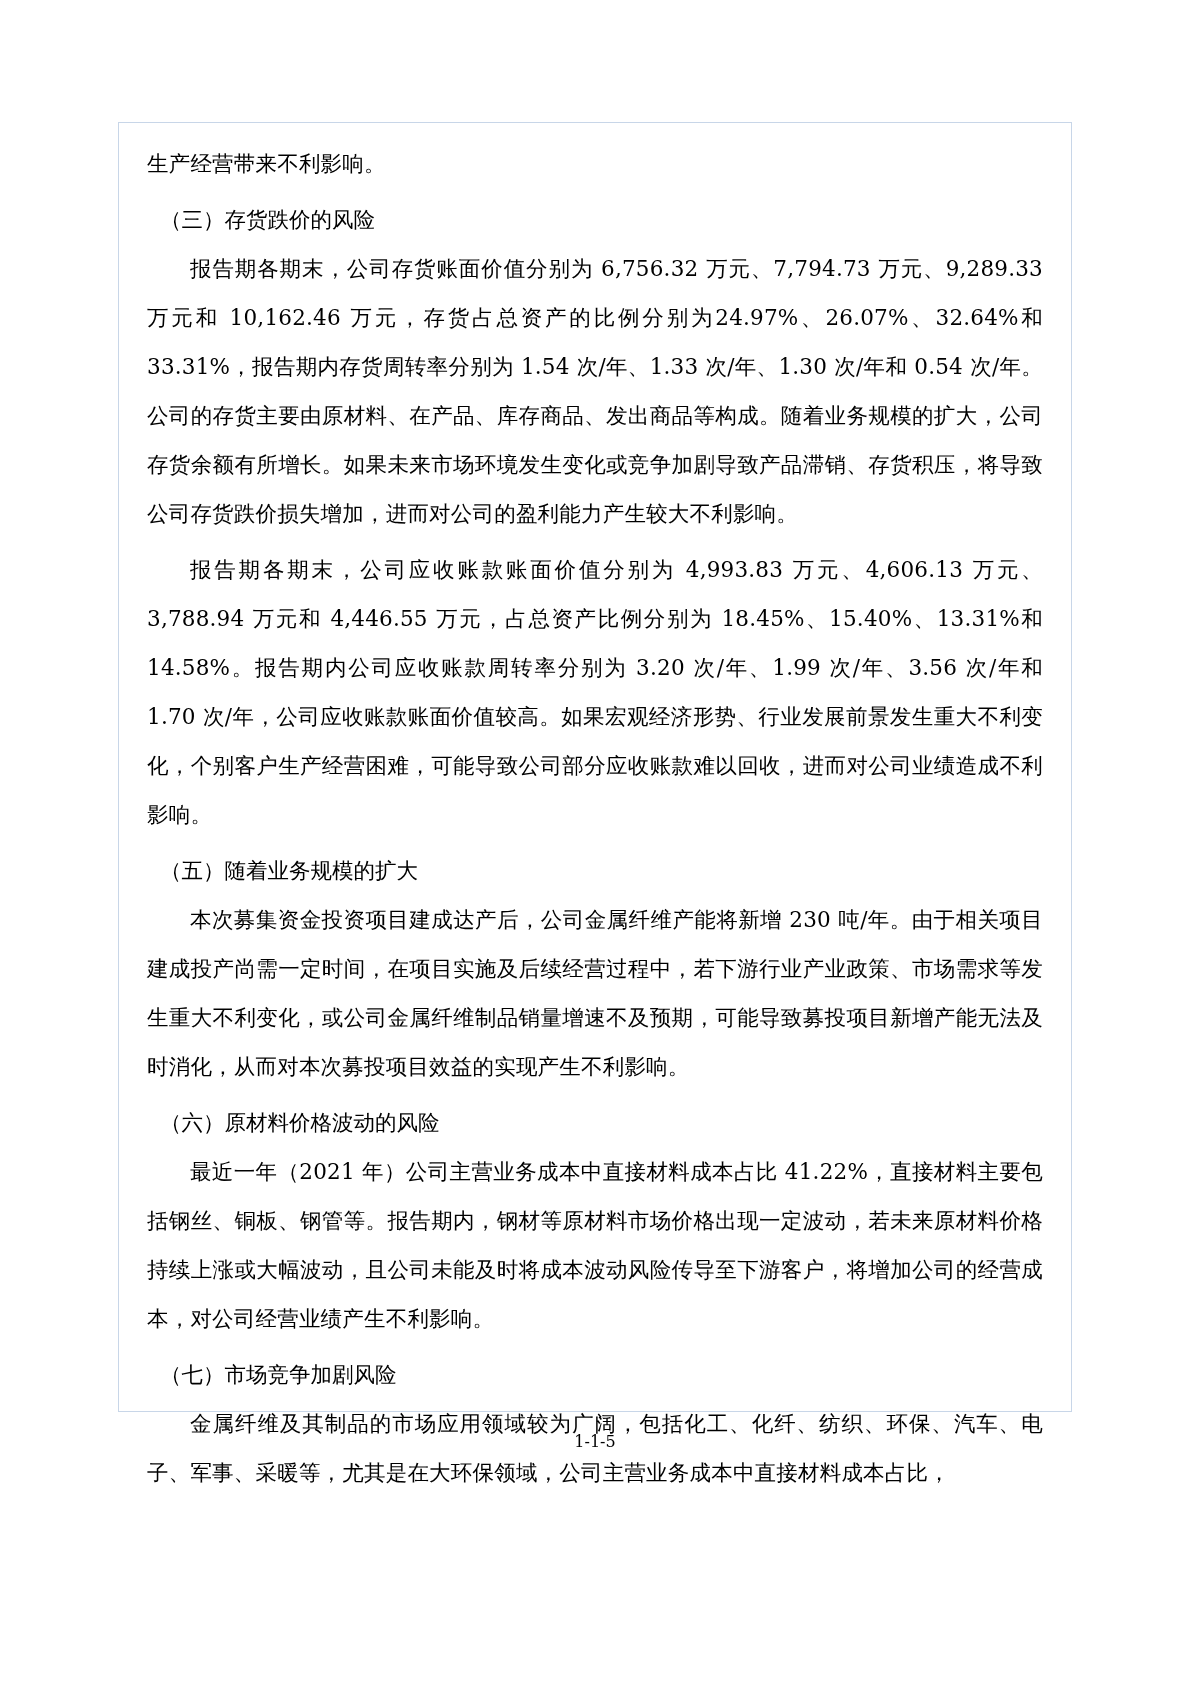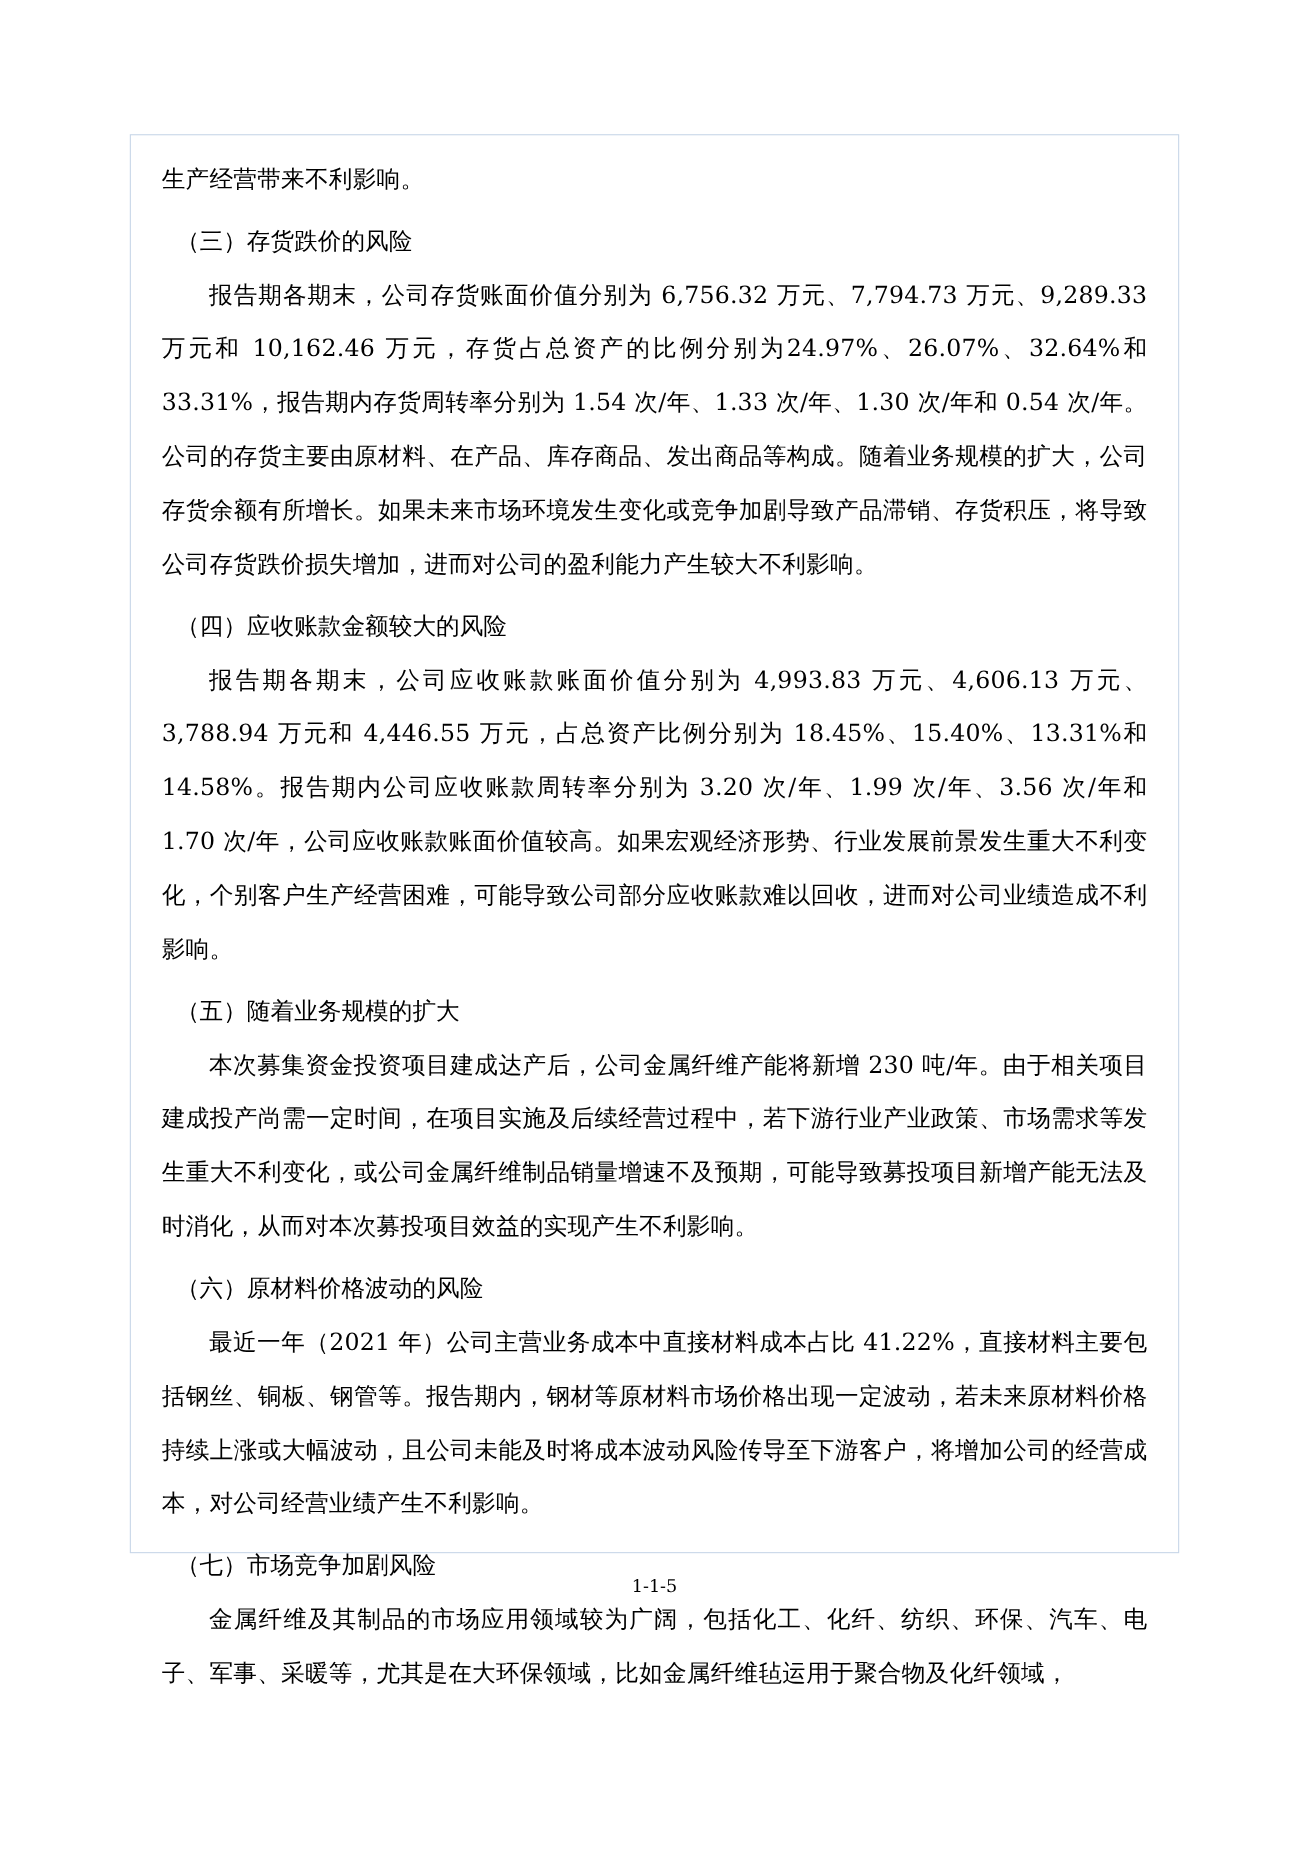--- a/index.html
+++ b/index.html
@@ -67,31 +67,30 @@
 <div class="page">
   <div class="content-frame">
 
     <p class="para first-line">生产经营带来不利影响。</p>
 
     <div class="spacer-sm"></div>
     <h3 class="heading">（三）存货跌价的风险</h3>
     <p class="para indent">报告期各期末，公司存货账面价值分别为 6,756.32 万元、7,794.73 万元、9,289.33 万元和 10,162.46 万元，存货占总资产的比例分别为24.97%、26.07%、32.64%和 33.31%，报告期内存货周转率分别为 1.54 次/年、1.33 次/年、1.30 次/年和 0.54 次/年。公司的存货主要由原材料、在产品、库存商品、发出商品等构成。随着业务规模的扩大，公司存货余额有所增长。如果未来市场环境发生变化或竞争加剧导致产品滞销、存货积压，将导致公司存货跌价损失增加，进而对公司的盈利能力产生较大不利影响。</p>
 
     <div class="spacer-sm"></div>
-    <h3 class="heading">（四）应收账款金额较大的风险</h3>
     <p class="para indent">报告期各期末，公司应收账款账面价值分别为 4,993.83 万元、4,606.13 万元、3,788.94 万元和 4,446.55 万元，占总资产比例分别为 18.45%、15.40%、13.31%和 14.58%。报告期内公司应收账款周转率分别为 3.20 次/年、1.99 次/年、3.56 次/年和 1.70 次/年，公司应收账款账面价值较高。如果宏观经济形势、行业发展前景发生重大不利变化，个别客户生产经营困难，可能导致公司部分应收账款难以回收，进而对公司业绩造成不利影响。</p>
 
     <div class="spacer-sm"></div>
     <h3 class="heading">（五）随着业务规模的扩大</h3>
     <p class="para indent">本次募集资金投资项目建成达产后，公司金属纤维产能将新增 230 吨/年。由于相关项目建成投产尚需一定时间，在项目实施及后续经营过程中，若下游行业产业政策、市场需求等发生重大不利变化，或公司金属纤维制品销量增速不及预期，可能导致募投项目新增产能无法及时消化，从而对本次募投项目效益的实现产生不利影响。</p>
 
     <div class="spacer-sm"></div>
     <h3 class="heading">（六）原材料价格波动的风险</h3>
     <p class="para indent">最近一年（2021 年）公司主营业务成本中直接材料成本占比 41.22%，直接材料主要包括钢丝、铜板、钢管等。报告期内，钢材等原材料市场价格出现一定波动，若未来原材料价格持续上涨或大幅波动，且公司未能及时将成本波动风险传导至下游客户，将增加公司的经营成本，对公司经营业绩产生不利影响。</p>
 
     <div class="spacer-sm"></div>
     <h3 class="heading">（七）市场竞争加剧风险</h3>
-    <p class="para indent">金属纤维及其制品的市场应用领域较为广阔，包括化工、化纤、纺织、环保、汽车、电子、军事、采暖等，尤其是在大环保领域，比如金属纤维毡运用于聚合物及化纤领域，</p>
+    <p class="para indent">金属纤维及其制品的市场应用领域较为广阔，包括化工、化纤、纺织、环保、汽车、电子、军事、采暖等，尤其是在大环保领域，公司主营业务成本中直接材料成本占比，</p>
 
   </div>
 
   <div class="footer">1-1-5</div>
 </div>
 
 </body></html>

